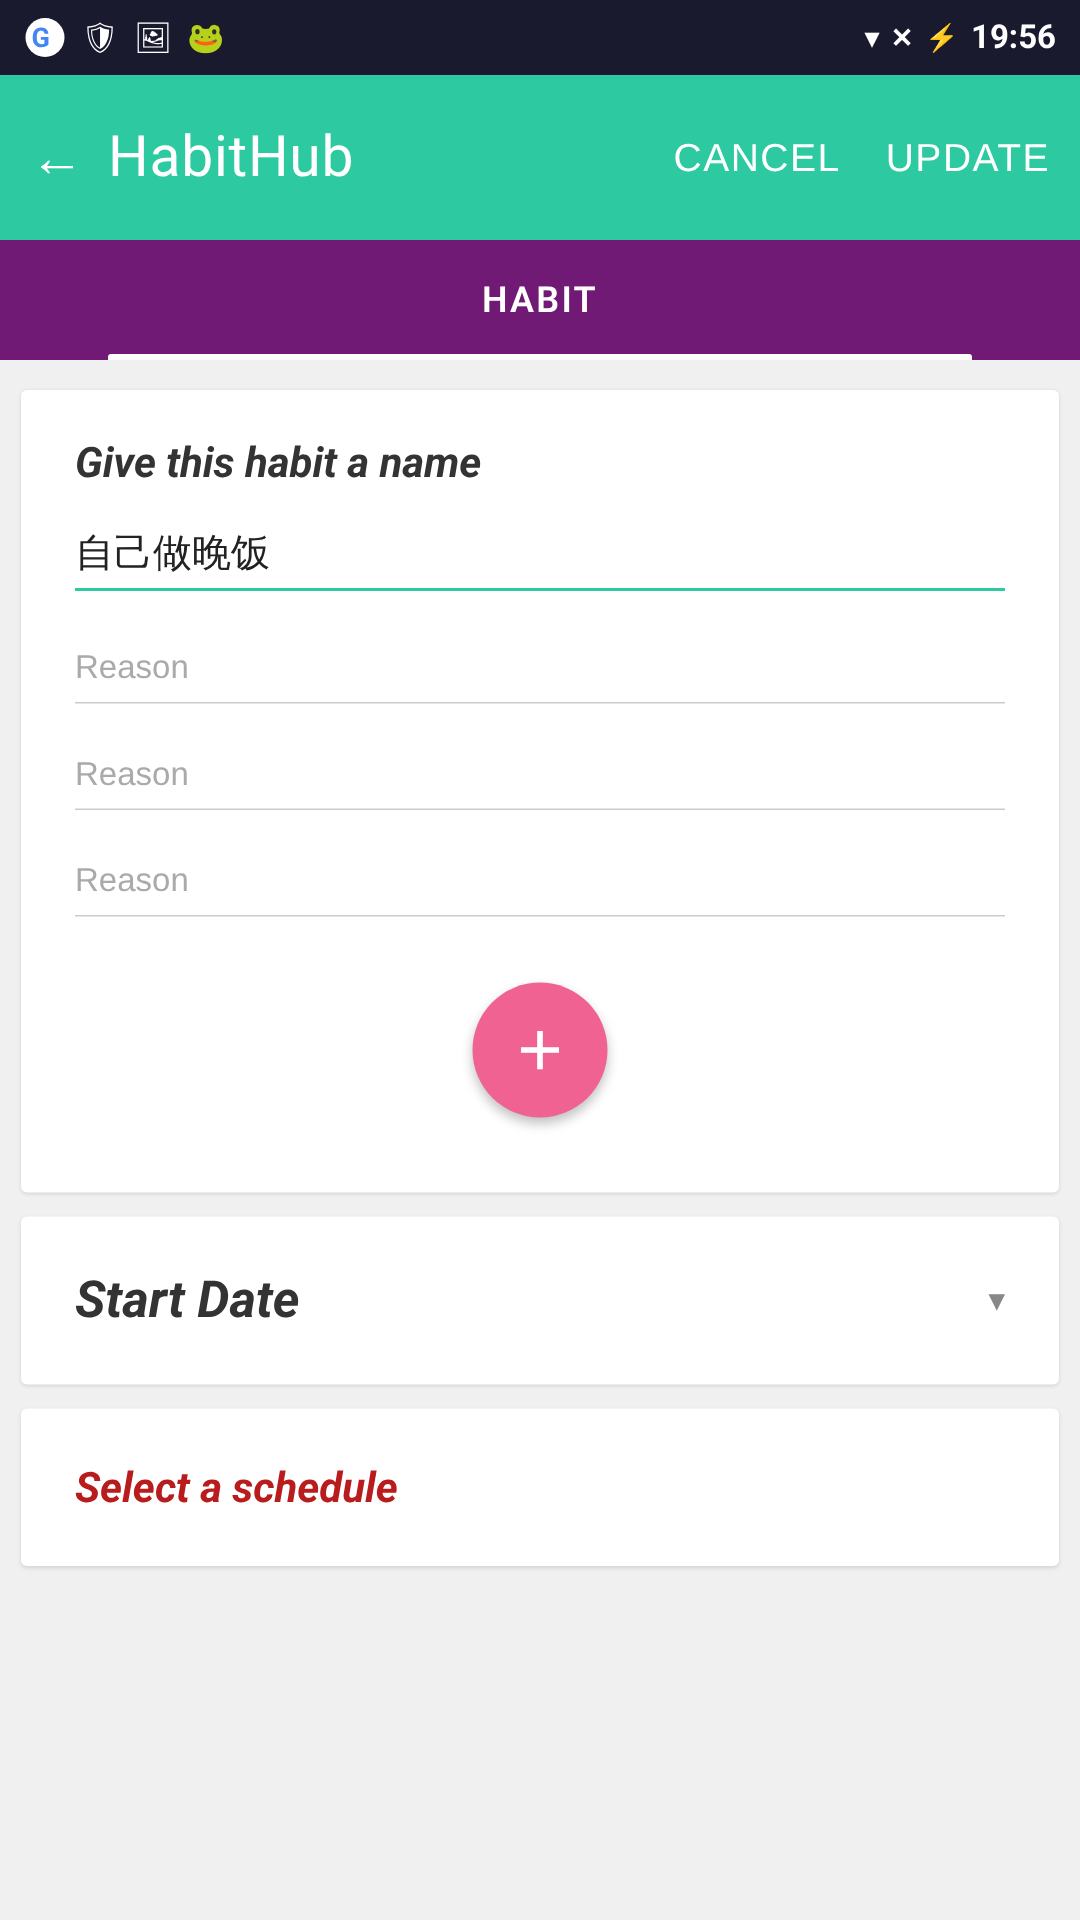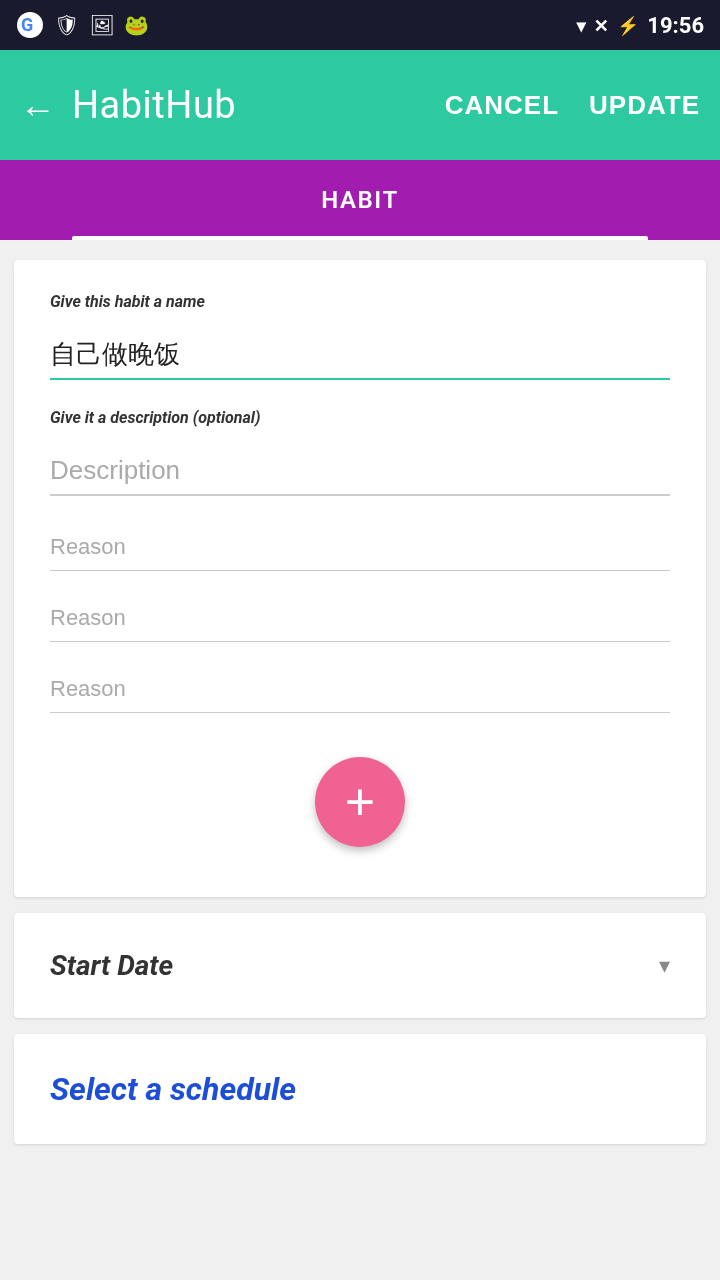--- a/index.html
+++ b/index.html
@@ -67,33 +67,33 @@
       letter-spacing: 0.5px;
     }
     .app-bar-actions {
       display: flex;
       gap: 30px;
       align-items: center;
     }
     .action-btn {
       color: white;
       font-size: 26px;
-      font-weight: 700;
+      font-weight: 400;
       letter-spacing: 1px;
       cursor: pointer;
       background: none;
       border: none;
       text-transform: uppercase;
     }
 
     
     .tab-bar {
       width: 720px;
       height: 80px;
-      background: #a21caf;
+      background: #701a75;
       display: flex;
     }
     .tab {
       flex: 1;
       display: flex;
       align-items: center;
       justify-content: center;
       color: white;
       font-size: 24px;
       font-weight: 600;
@@ -126,21 +126,21 @@
     
     .card {
       background: white;
       margin: 0 14px 16px 14px;
       border-radius: 4px;
       padding: 32px 36px 40px 36px;
       box-shadow: 0 1px 3px rgba(0,0,0,0.12);
     }
 
     .section-label {
-      font-size: 16px;
+      font-size: 28px;
       font-weight: 700;
       color: #333;
       font-style: italic;
       margin-bottom: 20px;
     }
 
     .field-group {
       margin-bottom: 28px;
     }
 
@@ -216,21 +216,21 @@
       background: white;
       margin: 0 14px 16px 14px;
       border-radius: 4px;
       padding: 36px 36px;
       box-shadow: 0 1px 3px rgba(0,0,0,0.12);
       display: flex;
       align-items: center;
       justify-content: space-between;
     }
     .date-label {
-      font-size: 28px;
+      font-size: 34px;
       font-weight: 700;
       font-style: italic;
       color: #333;
     }
     .date-value-container {
       display: flex;
       align-items: center;
       gap: 6px;
     }
     .date-value {
@@ -246,24 +246,24 @@
 
     
     .schedule-card {
       background: white;
       margin: 0 14px 16px 14px;
       border-radius: 4px;
       padding: 36px 36px;
       box-shadow: 0 1px 3px rgba(0,0,0,0.12);
     }
     .schedule-label {
-      font-size: 32px;
+      font-size: 28px;
       font-weight: 700;
       font-style: italic;
-      color: #1d4ed8;
+      color: #b91c1c;
     }
   </style>
 </head>
 <body>
 
 <div class="status-bar">
   <div class="status-bar-left">
 
     <svg class="google-icon" viewBox="0 0 28 28">
       <circle cx="14" cy="14" r="13" fill="white"></circle>
@@ -303,24 +303,20 @@
 
 <div class="content">
 
   <div class="card">
 
     <div class="field-group">
       <div class="section-label">Give this habit a name</div>
       <input class="text-input active-field" type="text" value="自己做晚饭" style="">
     </div>
 
-    <div class="field-group">
-      <div class="section-label">Give it a description (optional)</div>
-      <input class="text-input" type="text" placeholder="Description" style="">
-    </div>
 
     <div class="reasons-section">
       <input class="reason-field" type="text" placeholder="Reason" style="">
       <input class="reason-field" type="text" placeholder="Reason" style="">
       <input class="reason-field" type="text" placeholder="Reason" style="">
     </div>
 
     <div class="fab-container">
       <button class="fab">+</button>
     </div>

